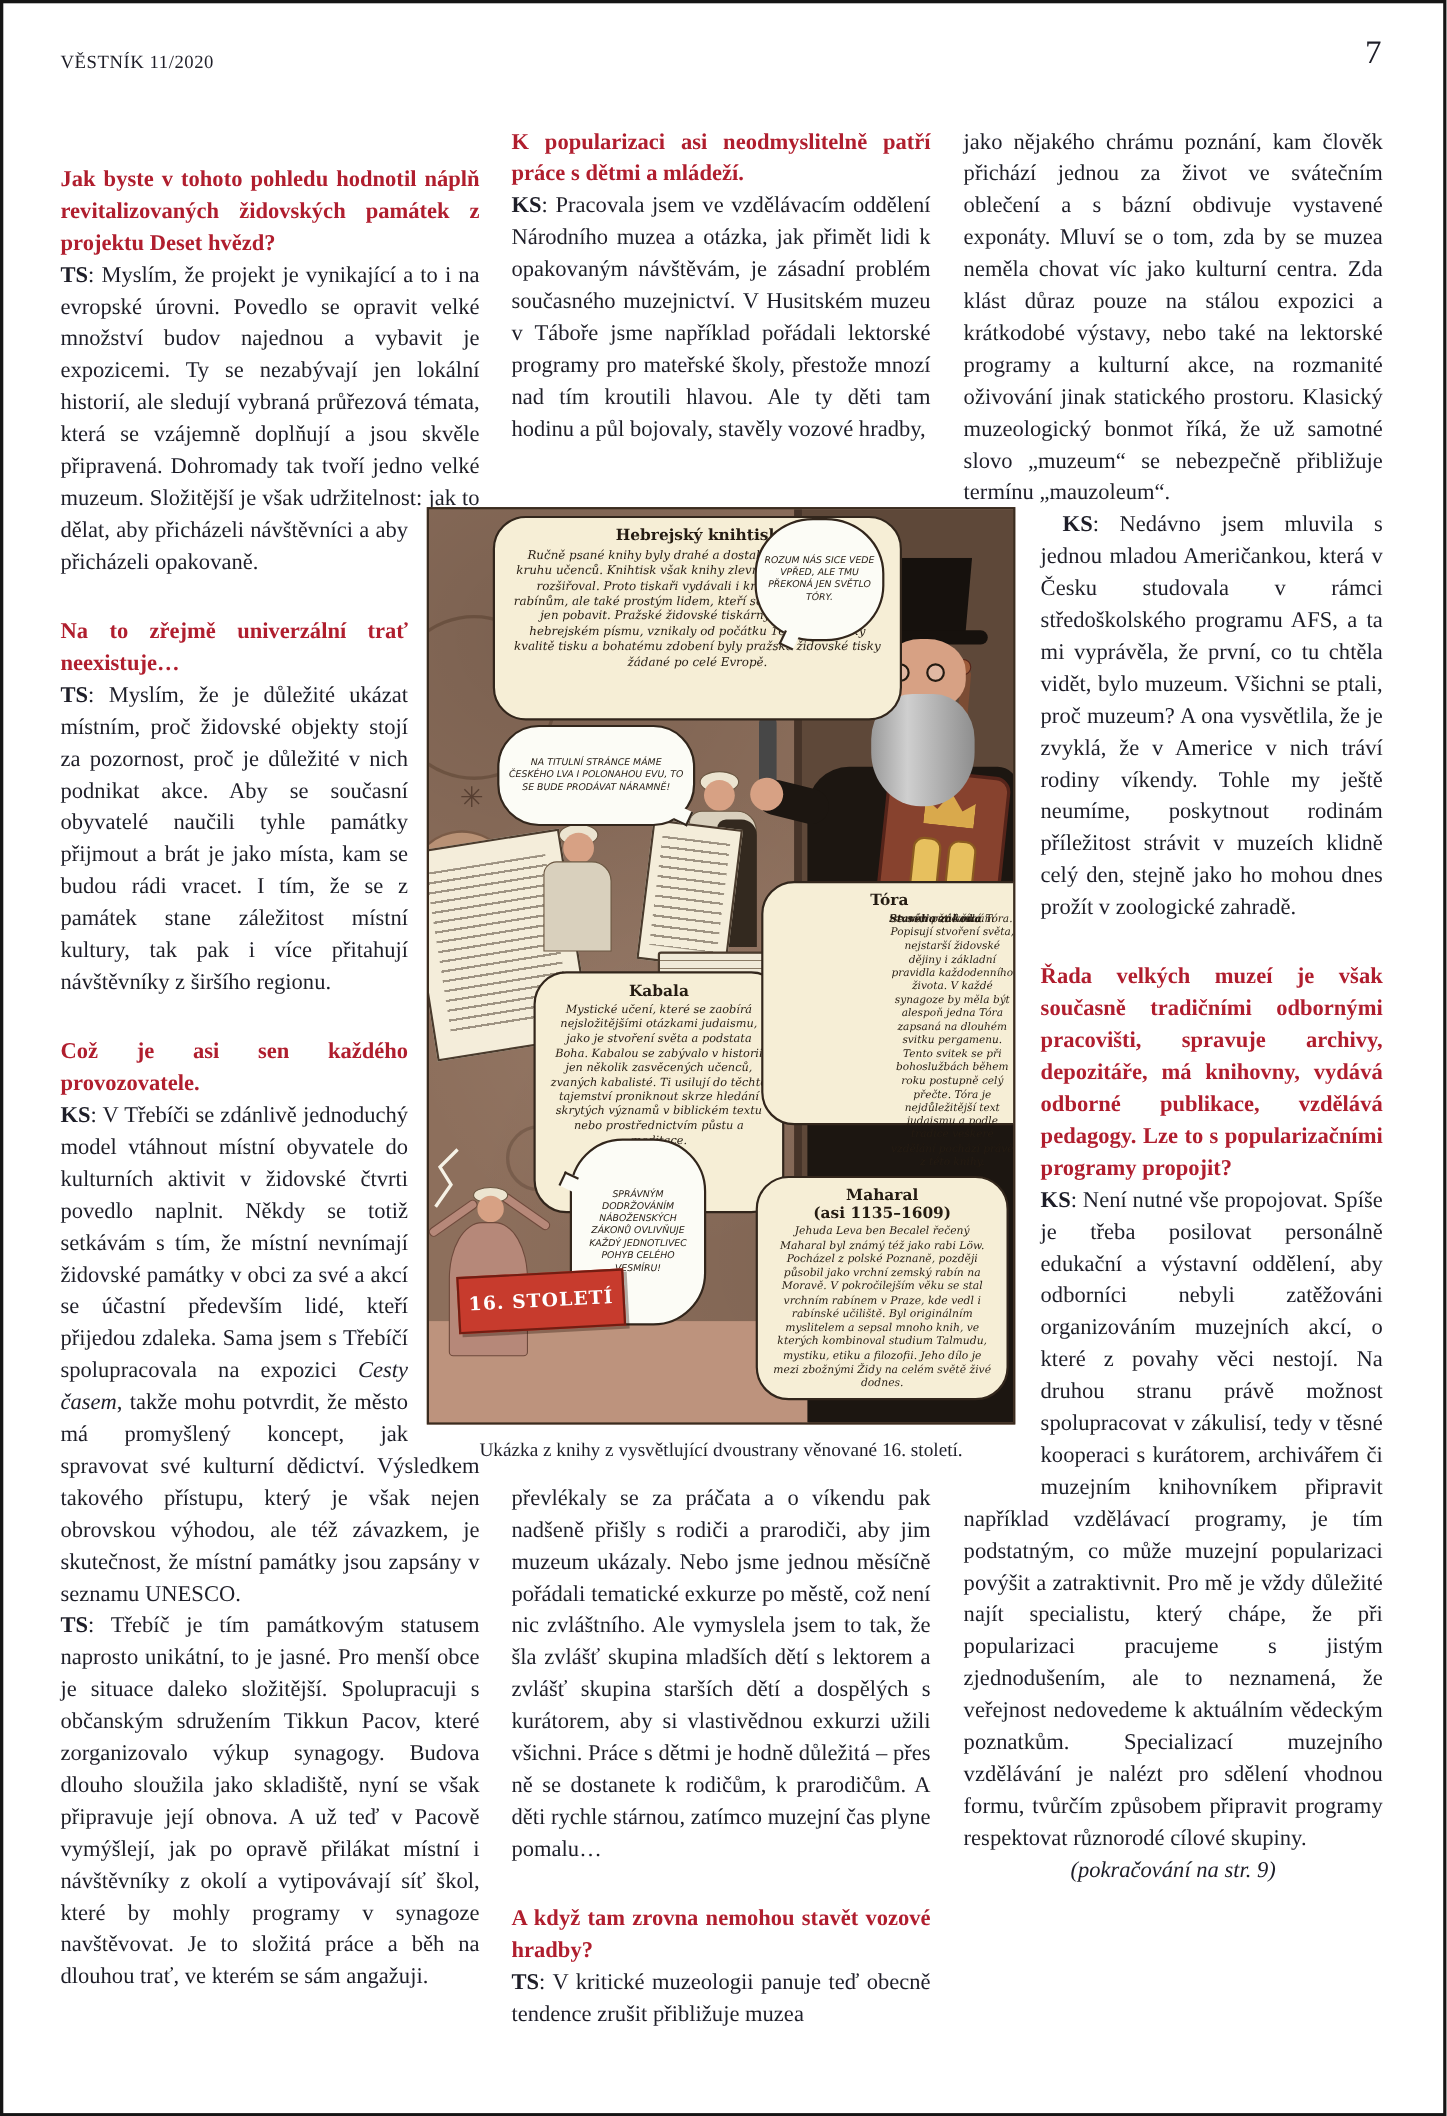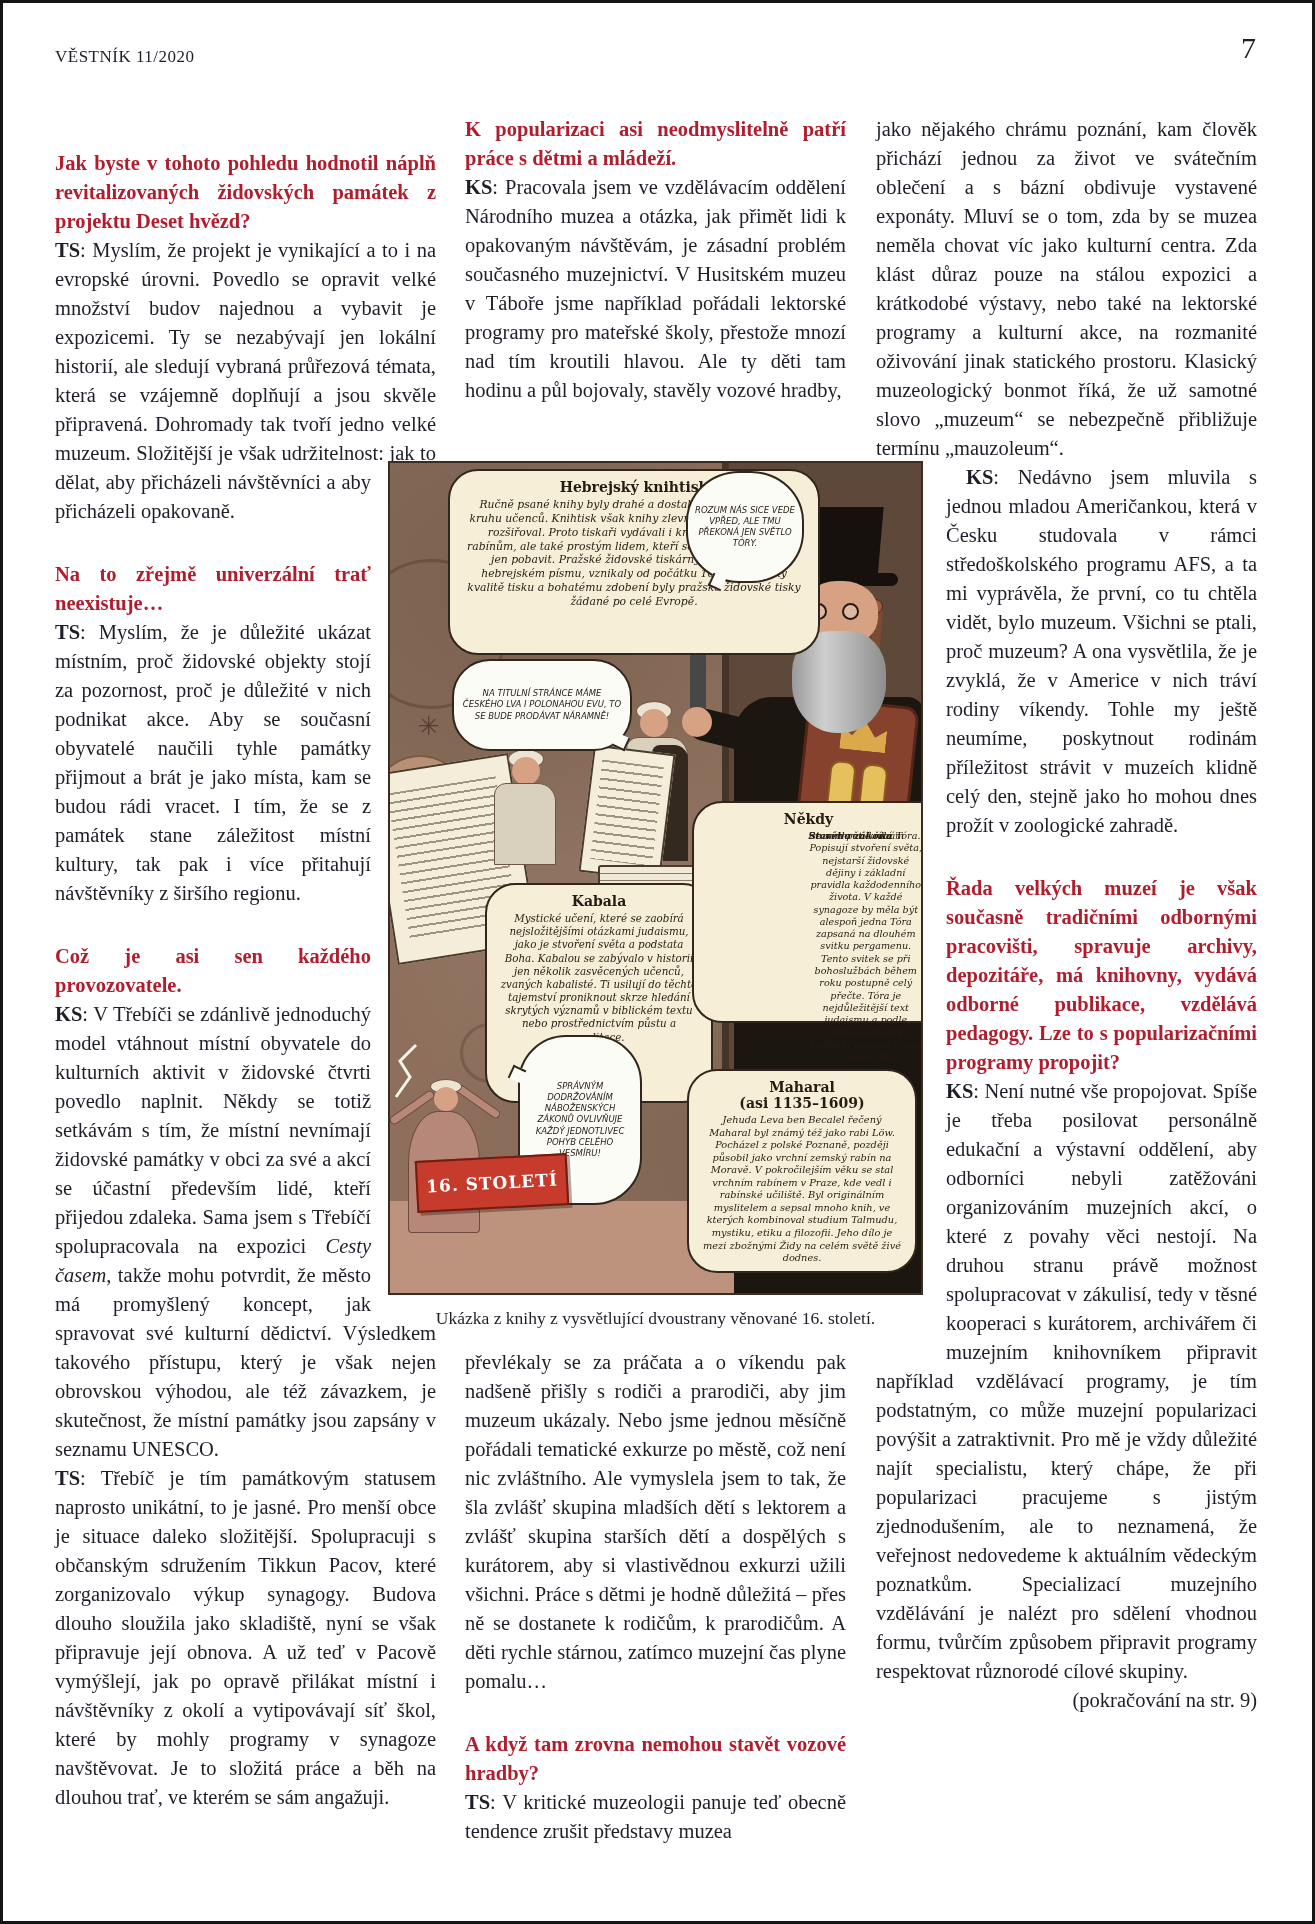--- a/index.html
+++ b/index.html
@@ -16,21 +16,21 @@
   .col-mid-bot{ left:462px; top:1345px; }
   .col-right  { left:873px; }
   .col p { margin:0; }
   .qh { color:#b01e2e; font-weight:bold; margin-top:34px !important; }
   .col > .qh:first-child, .col > p:first-child { margin-top:0 !important; }
   .ind { text-indent:20px; }
   .spC { float:right; width:0;  height:358px; }
   .spR { float:right; clear:right; width:65px; height:834px; }
   .spL { float:left;  width:0;  height:358px; }
   .spLL{ float:left;  clear:left;  width:70px; height:877px; }
-  .cont { text-align:right; }
+  .cont { text-align:center; font-style:italic; }
 
   
   .figure { position:absolute; left:385px; top:458px; width:535px; }
   .figcap { margin-top:13px; text-align:center; font-size:17.5px; }
   .comic  { position:relative; width:535px; height:834px; overflow:hidden;
             background-color:#8d6f5c;
             background-image:
               radial-gradient(circle at 18% 14%, rgba(0,0,0,.13), transparent 42%),
               radial-gradient(circle at 72% 82%, rgba(0,0,0,.10), transparent 45%),
               radial-gradient(circle at 38% 55%, rgba(255,255,255,.06), transparent 40%);
@@ -193,21 +193,21 @@
 
       <div class="panel" style="left:58px; top:6px; width:372px; height:186px;">
         <div class="pt">Hebrejský knihtisk</div>
         <div class="px" style="font-size:10.8px;">Ručně psané knihy byly drahé a dostaly se jen k úzkému kruhu učenců. Knihtisk však knihy zlevnil a zájem o čtení se rozšiřoval. Proto tiskaři vydávali i knihy určené nejen rabínům, ale také prostým lidem, kteří se chtěli četbou třeba jen pobavit. Pražské židovské tiskárny, které tiskly v hebrejském písmu, vznikaly od počátku 16. století. Díky kvalitě tisku a bohatému zdobení byly pražské židovské tisky žádané po celé Evropě.</div>
       </div>
       <div class="panel" style="left:95px; top:420px; width:228px; height:220px;">
         <div class="pt">Kabala</div>
         <div class="px" style="font-size:10.3px;">Mystické učení, které se zaobírá nejsložitějšími otázkami judaismu, jako je stvoření světa a podstata Boha. Kabalou se zabývalo v historii jen několik zasvěcených učenců, zvaných kabalisté. Ti usilují do těchto tajemství proniknout skrze hledání skrytých významů v biblickém textu nebo prostřednictvím půstu a meditace.</div>
       </div>
       <div class="panel" style="left:302px; top:338px; width:233px; height:222px; border-radius:30px 0 0 30px;">
-        <div class="pt">Někdy</div>
+        <div class="pt">Tóra</div>
         <div class="px" style="font-size:9.6px;">
             <span>Prvním pěti knihám </span>
             <b>Starého zákona</b>
             <span> se souhrnně říká Tóra. Popisují stvoření světa, nejstarší židovské dějiny i základní pravidla každodenního života. V každé synagoze by měla být alespoň jedna Tóra zapsaná na dlouhém svitku pergamenu. Tento svitek se při bohoslužbách během roku postupně celý přečte. Tóra je nejdůležitější text judaismu a podle tradice veškeré vzdělání pochází právě z této knihy.</span>
           </div>
       </div>
       <div class="panel" style="left:297px; top:606px; width:230px; height:204px;">
         <div class="pt">Maharal</div>
         <div class="pt">(asi 1135–1609)</div>
         <div class="px" style="font-size:9.8px;">Jehuda Leva ben Becalel řečený Maharal byl známý též jako rabi Löw. Pocházel z polské Poznaně, později působil jako vrchní zemský rabín na Moravě. V pokročilejším věku se stal vrchním rabínem v Praze, kde vedl i rabínské učiliště. Byl originálním myslitelem a sepsal mnoho knih, ve kterých kombinoval studium Talmudu, mystiku, etiku a filozofii. Jeho dílo je mezi zbožnými Židy na celém světě živé dodnes.</div>
@@ -221,21 +221,21 @@
       <div class="tail" style="left:120px; top:604px; transform:rotate(115deg);"></div>
 
       <div class="banner">16. STOLETÍ</div>
     </div>
     <div class="figcap">Ukázka z knihy z vysvětlující dvoustrany věnované 16. století.</div>
   </div>
 
   <div class="col col-mid-bot">
     <p>převlékaly se za práčata a o víkendu pak nadšeně přišly s rodiči a prarodiči, aby jim muzeum ukázaly. Nebo jsme jednou měsíčně pořádali tematické exkurze po městě, což není nic zvláštního. Ale vymyslela jsem to tak, že šla zvlášť skupina mladších dětí s lektorem a zvlášť skupina starších dětí a dospělých s kurátorem, aby si vlastivědnou exkurzi užili všichni. Práce s dětmi je hodně důležitá – přes ně se dostanete k rodičům, k prarodičům. A děti rychle stárnou, zatímco muzejní čas plyne pomalu…</p>
     <p class="qh">A když tam zrovna nemohou stavět vozové hradby?</p>
-    <p><strong>TS</strong><span>: V kritické muzeologii panuje teď obecně tendence zrušit představy muzea</span></p>
+    <p><strong>TS</strong><span>: V kritické muzeologii panuje teď obecně tendence zrušit přibližuje muzea</span></p>
   </div>
 
   <div class="col col-right">
     <div class="spL"></div>
     <div class="spLL"></div>
     <p>jako nějakého chrámu poznání, kam člověk přichází jednou za život ve svátečním oblečení a s bázní obdivuje vystavené exponáty. Mluví se o tom, zda by se muzea neměla chovat víc jako kulturní centra. Zda klást důraz pouze na stálou expozici a krátkodobé výstavy, nebo také na lektorské programy a kulturní akce, na rozmanité oživování jinak statického prostoru. Klasický muzeologický bonmot říká, že už samotné slovo „muzeum“ se nebezpečně přibližuje termínu „mauzoleum“.</p>
     <p class="ind"><strong>KS</strong><span>: Nedávno jsem mluvila s jednou mladou Američankou, která v Česku studovala v rámci středoškolského programu AFS, a ta mi vyprávěla, že první, co tu chtěla vidět, bylo muzeum. Všichni se ptali, proč muzeum? A ona vysvětlila, že je zvyklá, že v Americe v nich tráví rodiny víkendy. Tohle my ještě neumíme, poskytnout rodinám příležitost strávit v muzeích klidně celý den, stejně jako ho mohou dnes prožít v zoologické zahradě.</span></p>
     <p class="qh">Řada velkých muzeí je však současně tradičními odbornými pracovišti, spravuje archivy, depozitáře, má knihovny, vydává odborné publikace, vzdělává pedagogy. Lze to s popularizačními programy propojit?</p>
     <p><strong>KS</strong><span>: Není nutné vše propojovat. Spíše je třeba posilovat personálně edukační a výstavní oddělení, aby odborníci nebyli zatěžováni organizováním muzejních akcí, o které z povahy věci nestojí. Na druhou stranu právě možnost spolupracovat v zákulisí, tedy v těsné kooperaci s kurátorem, archivářem či muzejním knihovníkem připravit například vzdělávací programy, je tím podstatným, co může muzejní popularizaci povýšit a zatraktivnit. Pro mě je vždy důležité najít specialistu, který chápe, že při popularizaci pracujeme s jistým zjednodušením, ale to neznamená, že veřejnost nedovedeme k aktuálním vědeckým poznatkům. Specializací muzejního vzdělávání je nalézt pro sdělení vhodnou formu, tvůrčím způsobem připravit programy respektovat různorodé cílové skupiny.</span></p>
     <p class="cont">(pokračování na str. 9)</p>

